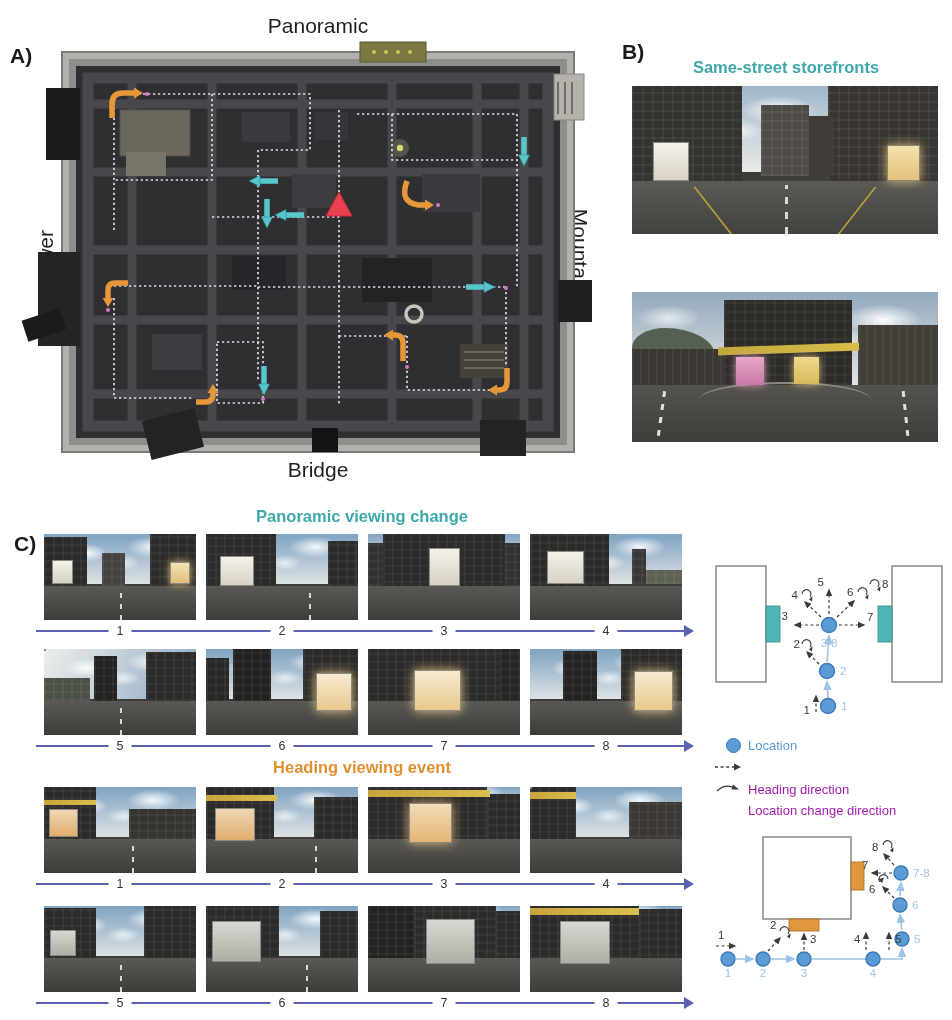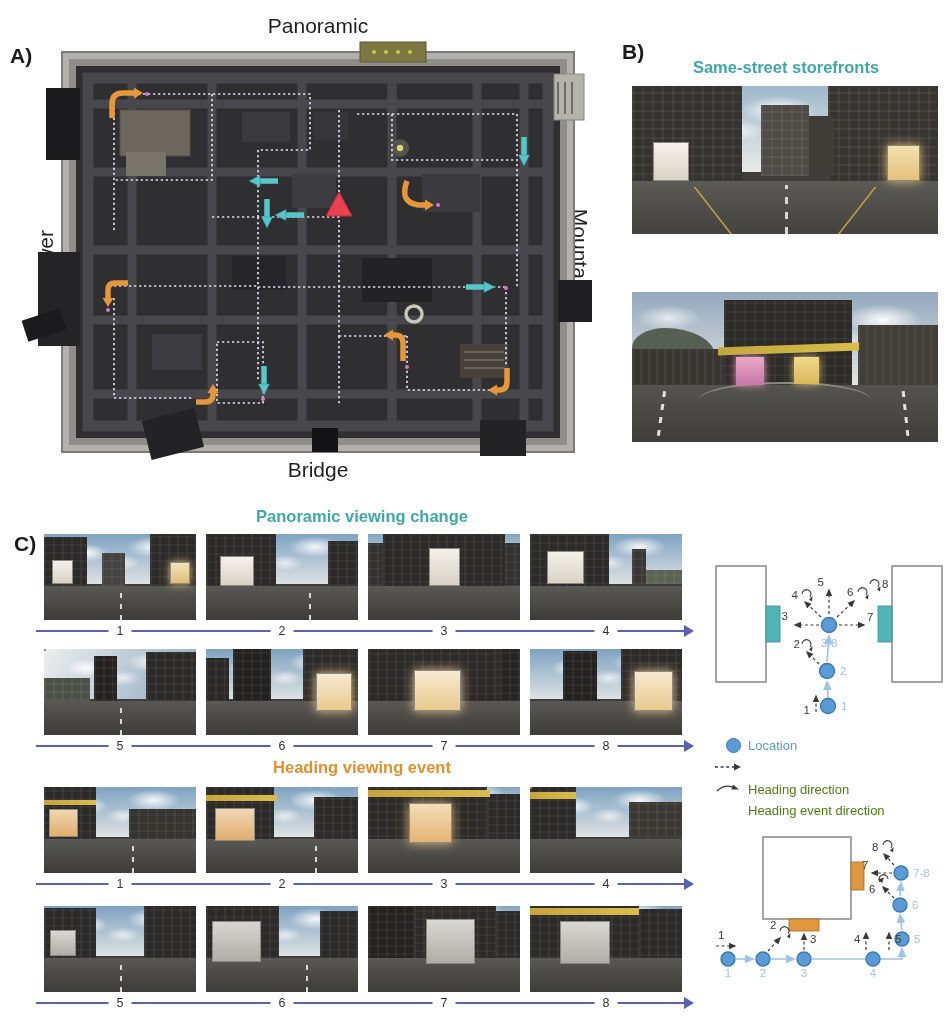--- a/index.html
+++ b/index.html
@@ -148,21 +148,21 @@
   #bimg2 .road{left:0;right:0;bottom:0;height:38%;background:linear-gradient(#55534e,#3f3d3a);}
   #bimg2 .curb{left:22%;bottom:28%;width:56%;height:11%;border-radius:50%/100% 100% 0 0;border-top:2px solid #8a8880;}
   #bimg2 .dl{left:9%;bottom:4%;width:3px;height:30%;background:repeating-linear-gradient(0deg,#e0e0e0 0 6px,transparent 6px 13px);transform:rotate(8deg);}
   #bimg2 .dr{right:10%;bottom:4%;width:3px;height:30%;background:repeating-linear-gradient(0deg,#e0e0e0 0 6px,transparent 6px 13px);transform:rotate(-6deg);}
 
   
   #legend{position:absolute;left:712px;top:735px;width:236px;}
   .lgrow{display:flex;align-items:center;height:21px;}
   .lgico{width:36px;display:flex;justify-content:flex-end;align-items:center;padding-right:7px;box-sizing:border-box;}
   .lgtxt{font-size:13px;}
-  .lg-loc{color:#5b9bd5;} .lg-mov{color:#9dc3e6;} .lg-dark{color:#4d7c0f;margin-top:46px;}
+  .lg-loc{color:#5b9bd5;} .lg-mov{color:#9dc3e6;} .lg-dark{color:#a21caf;margin-top:46px;}
   .dotic{width:15px;height:15px;border-radius:50%;background:#5b9bd5;border:1.5px solid #3a78b5;box-sizing:border-box;}
 </style>
 </head>
 <body>
 
 <div id="fig">
 
   <span class="plabel" style="left:10px;top:44px;">A)</span>
   <span class="maplabel hcenter" style="left:318px;top:14px;">Panoramic</span>
   <span class="maplabel hcenter" style="left:318px;top:458px;">Bridge</span>
@@ -570,21 +570,21 @@
       </span>
       <span class="lgtxt lg-dark">Heading direction</span>
     </div>
     <div class="lgrow">
       <span class="lgico">
         <svg width="26" height="12">
             <path d="M2,9 Q10,1 20,6" fill="none" stroke="#3a3a3a" stroke-width="1.3"></path>
             <polygon points="18,2.5 24,7.5 16.5,7.5" fill="#3a3a3a"></polygon>
           </svg>
       </span>
-      <span class="lgtxt lg-dark">Heading event direction</span>
+      <span class="lgtxt lg-dark">Location change direction</span>
     </div>
   </div>
 
   <svg style="position:absolute;left:706px;top:833px;" width="246" height="155" viewBox="0 0 246 155">
     <defs>
       <marker id="mkd2" markerWidth="7" markerHeight="7" refX="5" refY="3.5" orient="auto">
           <polygon points="0,0.8 6.2,3.5 0,6.2" fill="#3a3a3a"></polygon>
         </marker>
       <marker id="mkb2" markerWidth="7" markerHeight="7" refX="5" refY="3.5" orient="auto">
           <polygon points="0,0.8 6.2,3.5 0,6.2" fill="#9dc3e6"></polygon>

